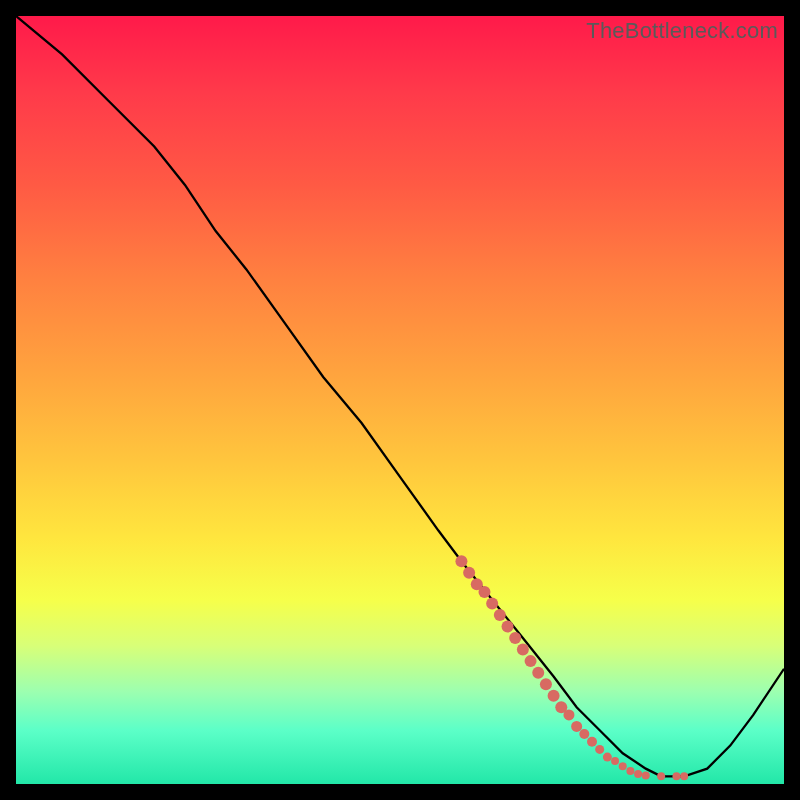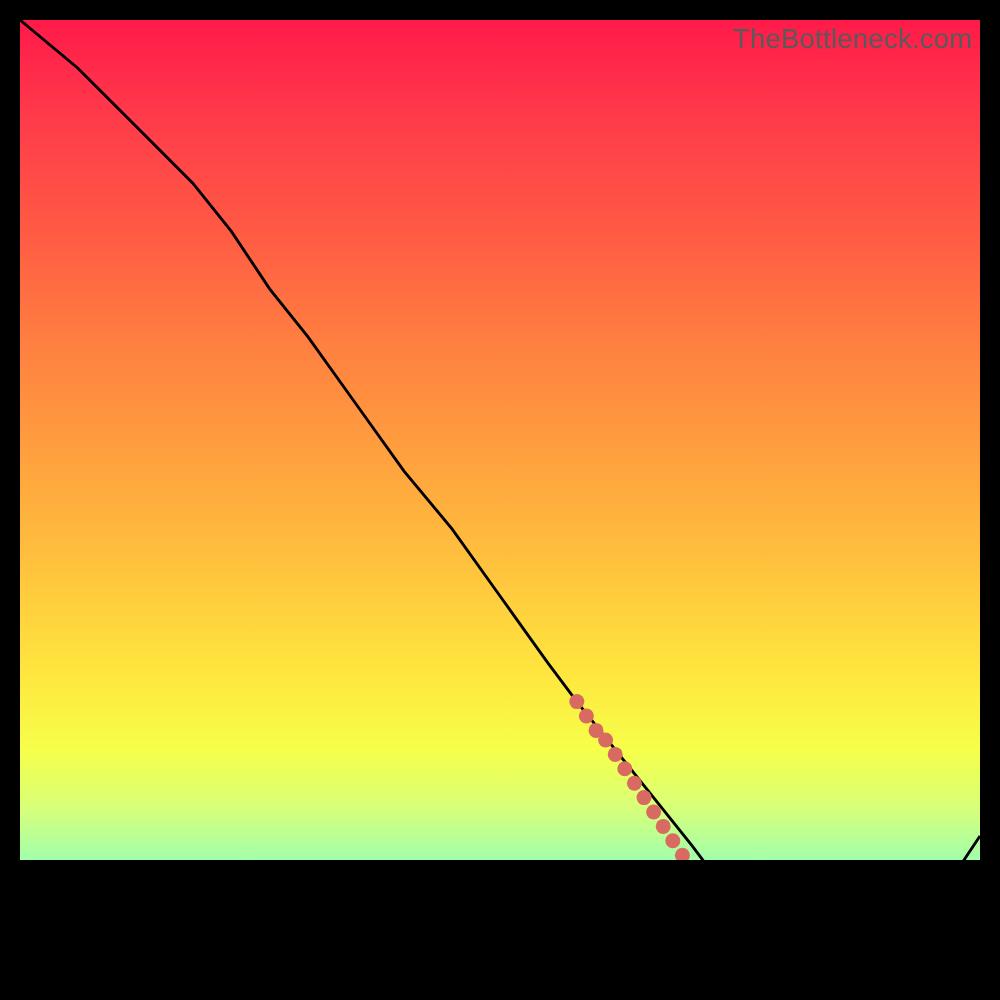--- a/index.html
+++ b/index.html
@@ -8,21 +8,21 @@
     width: 800px;
     height: 800px;
     background: #000;
     font-family: Arial, Helvetica, sans-serif;
   }
   .frame {
     position: absolute;
     left: 16px;
     top: 16px;
     width: 768px;
-    height: 672px;
+    height: 768px;
     overflow: hidden;
   }
   .gradient {
     position: absolute;
     left: 0;
     top: 0;
     width: 768px;
     height: 768px;
     background: linear-gradient(
       to bottom,

